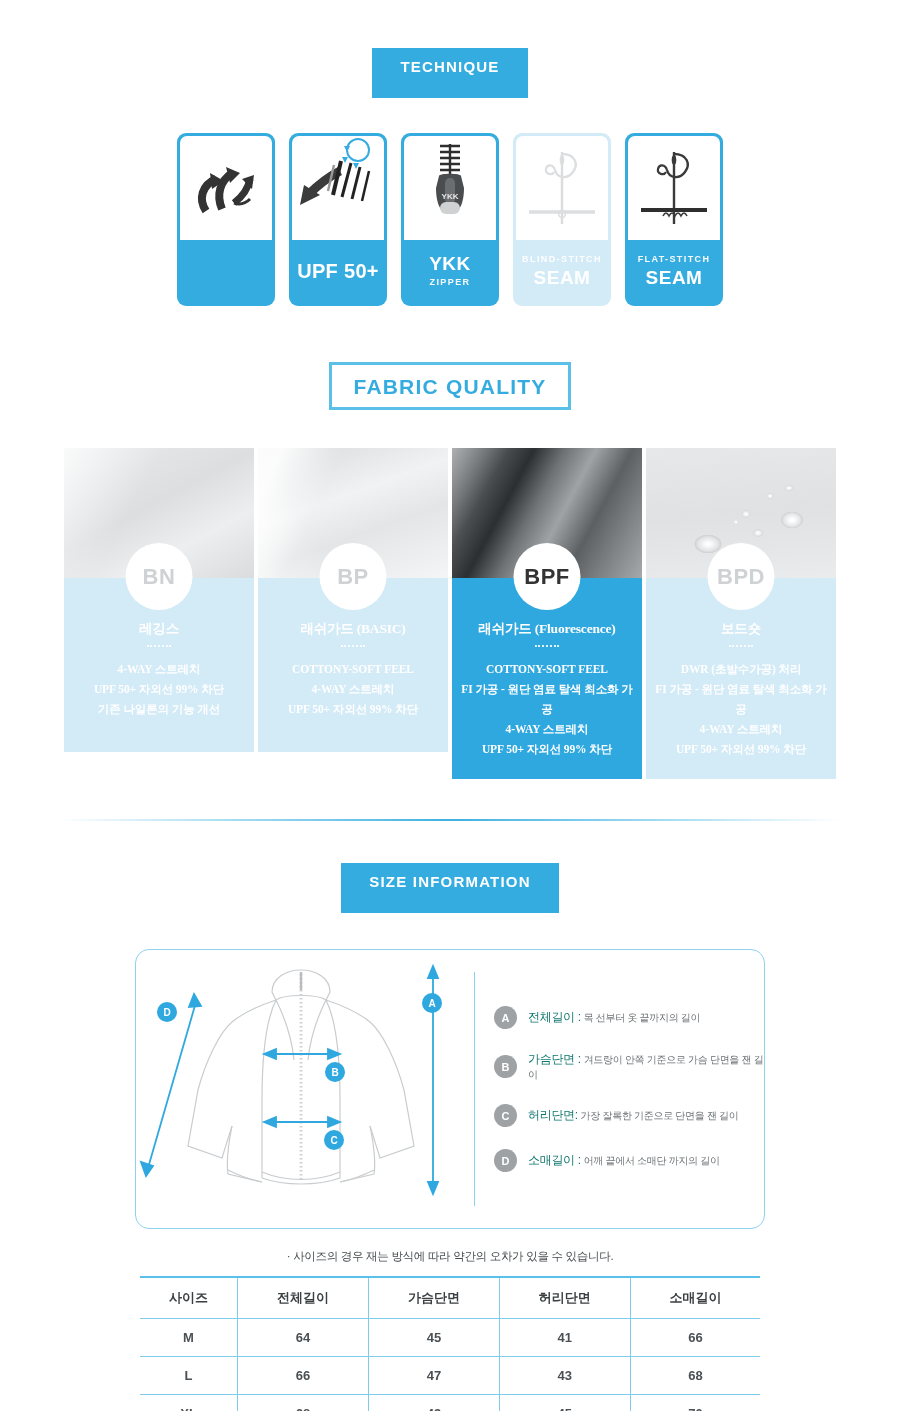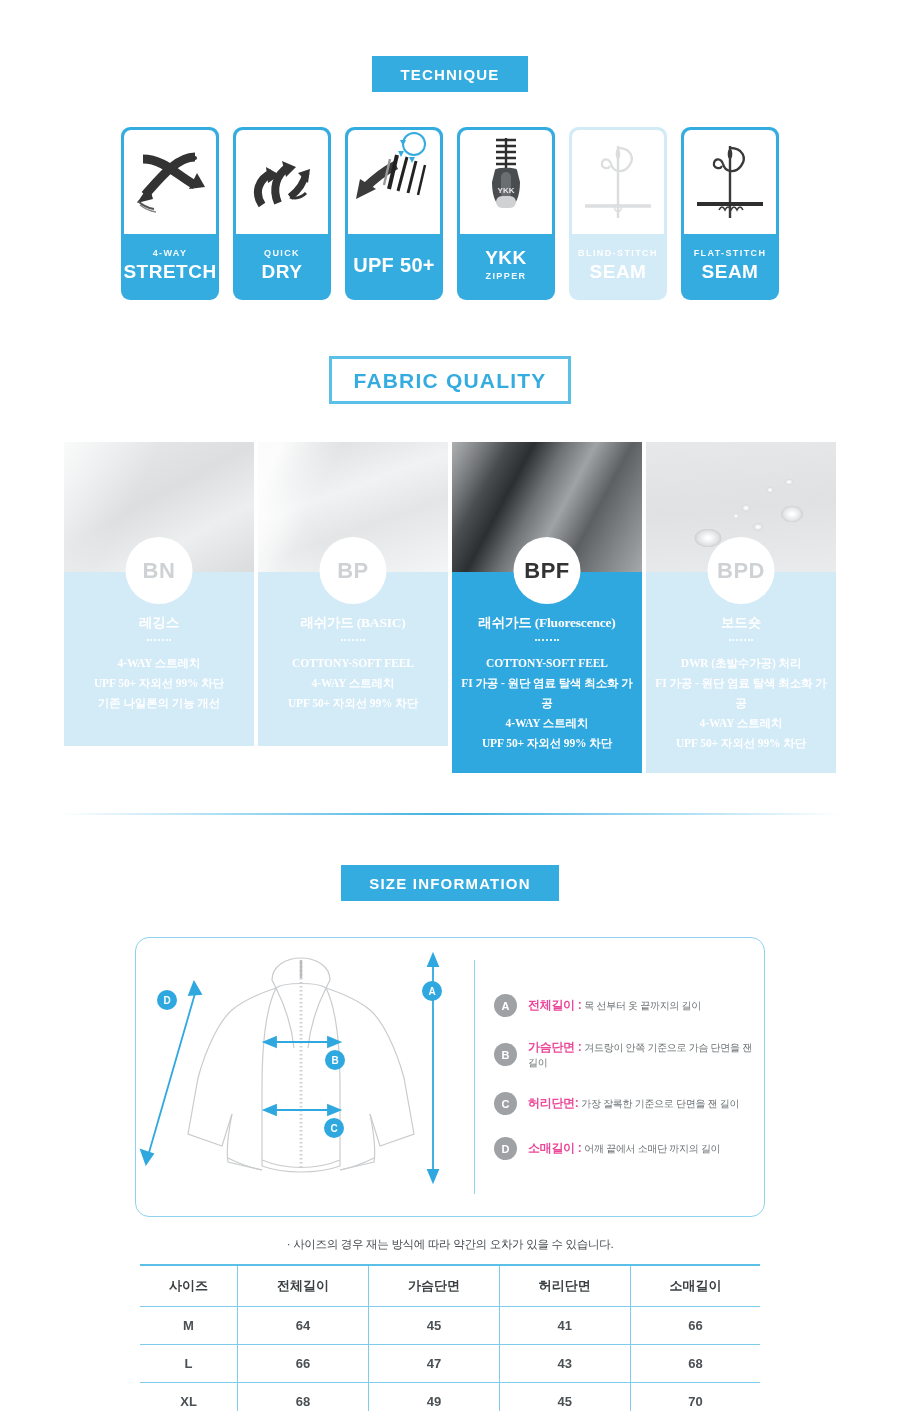--- a/index.html
+++ b/index.html
@@ -13,23 +13,22 @@
   }
 
   
   .section-badge-wrap { display:flex; justify-content:center; }
   .badge-solid {
     background: #35ACE0;
     color: #ffffff;
     font-size: 15px;
     font-weight: bold;
     letter-spacing: 1.2px;
-    padding: 11px 28px 10px;
+    padding: 11px 28px 24px;
     line-height: 1;
-    margin-top: 8px;
   }
   .badge-outline {
     background: #ffffff;
     color: #35ACE0;
     border: 3px solid #5BC0E8;
     font-size: 21px;
     font-weight: bold;
     letter-spacing: 1.2px;
     padding: 11px 22px 10px;
     line-height: 1;
@@ -232,21 +231,21 @@
     background: #9ea2a5;
     color: #ffffff;
     font-size: 11px;
     font-weight: bold;
     display: flex;
     align-items: center;
     justify-content: center;
     flex: 0 0 auto;
   }
   .legend-text { font-size: 11px; color: #3f4447; letter-spacing: -.3px; }
-  .legend-text b { font-weight: bold; font-size: 12px; color: #ec4899; }
+  .legend-text b { font-weight: normal; font-size: 12px; color: #0f766e; }
   .legend-text span { font-size: 10px; color: #6c7174; }
 
   .size-note {
     text-align: center;
     font-size: 11.5px;
     color: #444a4d;
     margin-top: 20px;
     letter-spacing: -.3px;
   }
 
@@ -272,53 +271,32 @@
 </style>
 </head>
 <body>
 
 <div class="section-badge-wrap" id="technique-heading">
   <div class="badge-solid">TECHNIQUE</div>
 </div>
 
 <div class="tech-row">
 
-  <div class="tech-card on">
-    <div class="tech-icon">
-      <svg width="74" height="62" viewBox="0 0 74 62">
-        <path d="M10 8 C30 8 44 24 62 34" stroke="#333" stroke-width="9" fill="none"></path>
-        <path d="M64 22 L72 36 L56 38 Z" fill="#333"></path>
-        <path d="M62 6 C44 6 28 26 12 44" stroke="#333" stroke-width="9" fill="none"></path>
-        <path d="M4 52 L20 48 L16 34 Z" fill="#333"></path>
-        <path d="M5 50 C10 55 15 57 21 58" stroke="#555" stroke-width="2" fill="none"></path>
-        <path d="M7 54 C12 58 17 60 23 61" stroke="#888" stroke-width="1.6" fill="none"></path>
-        <circle cx="62" cy="7" r="2" fill="#333"></circle>
-      </svg>
-    </div>
-    <div class="tech-labels">
-      <div class="tech-small">4-WAY</div>
-      <div class="tech-big">STRETCH</div>
-    </div>
-  </div>
 
   <div class="tech-card on">
     <div class="tech-icon">
       <svg width="72" height="58" viewBox="0 0 72 58">
         <path d="M16 52 C8 40 12 26 26 20" stroke="#333" stroke-width="8" fill="none"></path>
         <path d="M20 14 L34 22 L22 30 Z" fill="#333"></path>
         <path d="M32 50 C26 36 30 22 42 14" stroke="#333" stroke-width="8" fill="none"></path>
         <path d="M36 8 L50 14 L40 24 Z" fill="#333"></path>
         <path d="M44 44 C52 38 58 30 60 20" stroke="#333" stroke-width="7" fill="none"></path>
         <path d="M62 30 L64 16 L52 20 Z" fill="#333"></path>
         <path d="M44 44 C50 46 56 44 60 40" stroke="#333" stroke-width="3" fill="none"></path>
       </svg>
-    </div>
-    <div class="tech-labels">
-      <div class="tech-small">QUICK</div>
-      <div class="tech-big">DRY</div>
     </div>
   </div>
 
   <div class="tech-card on">
     <div class="tech-icon">
       <svg width="84" height="90" viewBox="0 0 84 90" style="margin-top:-12px;">
         <circle cx="62" cy="13" r="11" fill="none" stroke="#35ACE0" stroke-width="2"></circle>
         <path d="M48 9 L54 9 L51 15 Z" fill="#35ACE0"></path>
         <path d="M46 20 L52 20 L49 26 Z" fill="#35ACE0"></path>
         <path d="M57 26 L63 26 L60 32 Z" fill="#35ACE0"></path>

